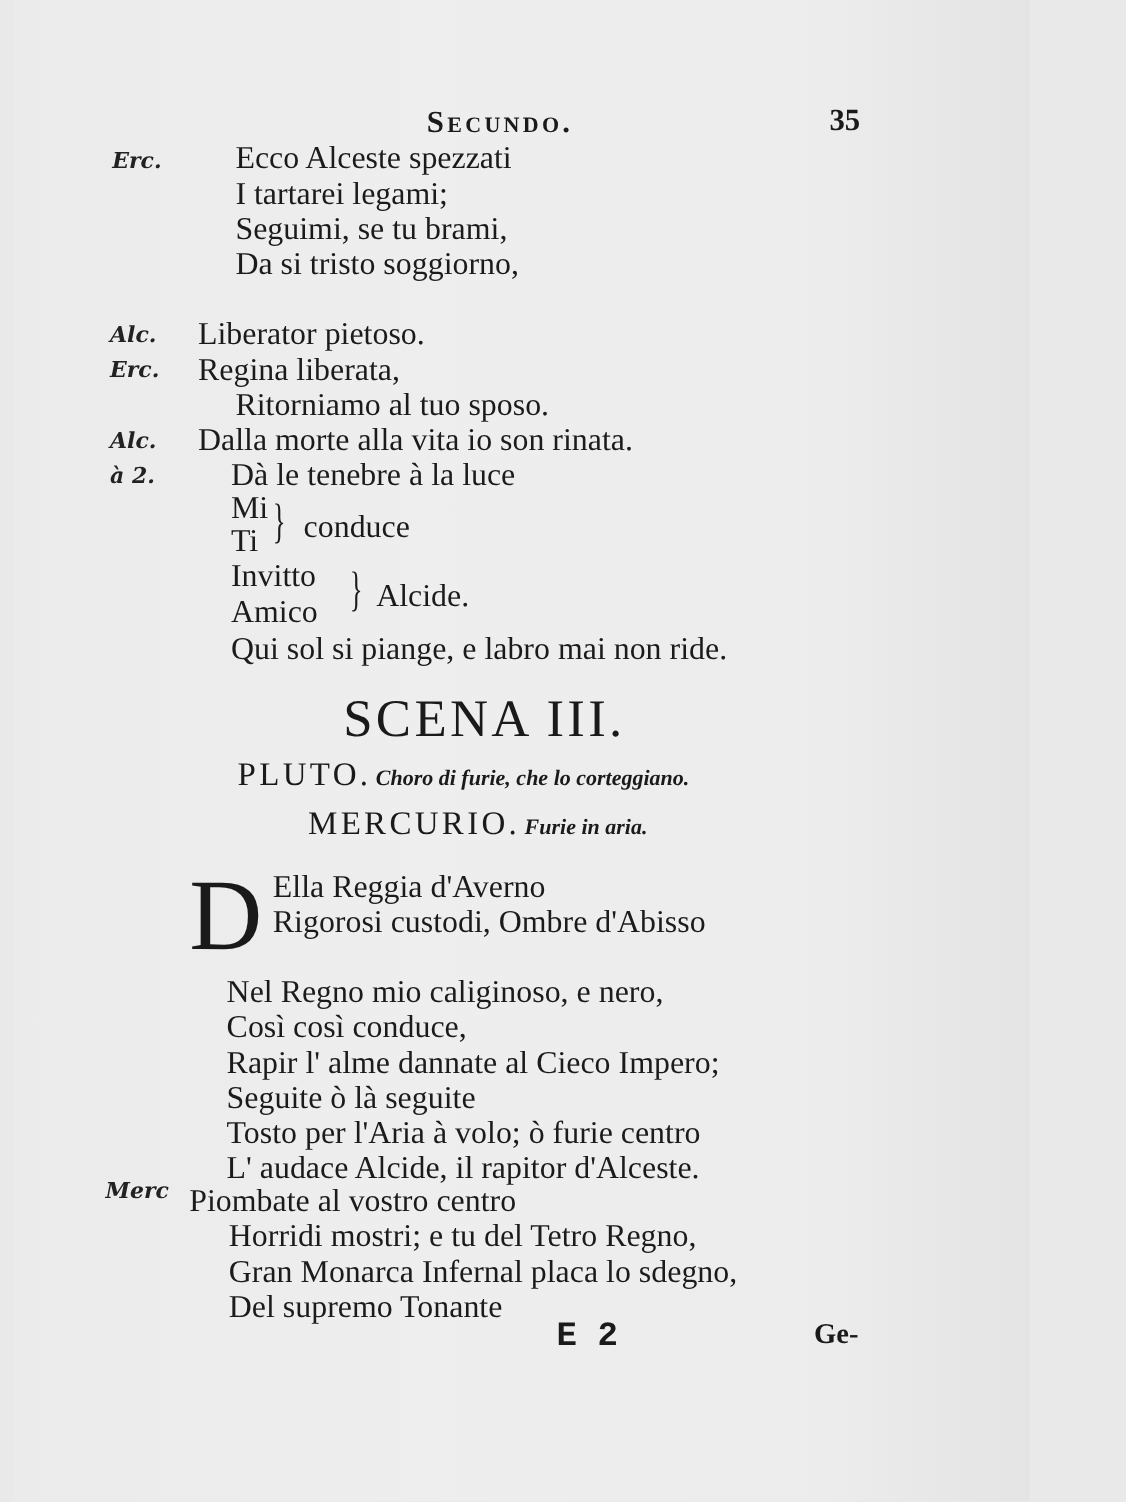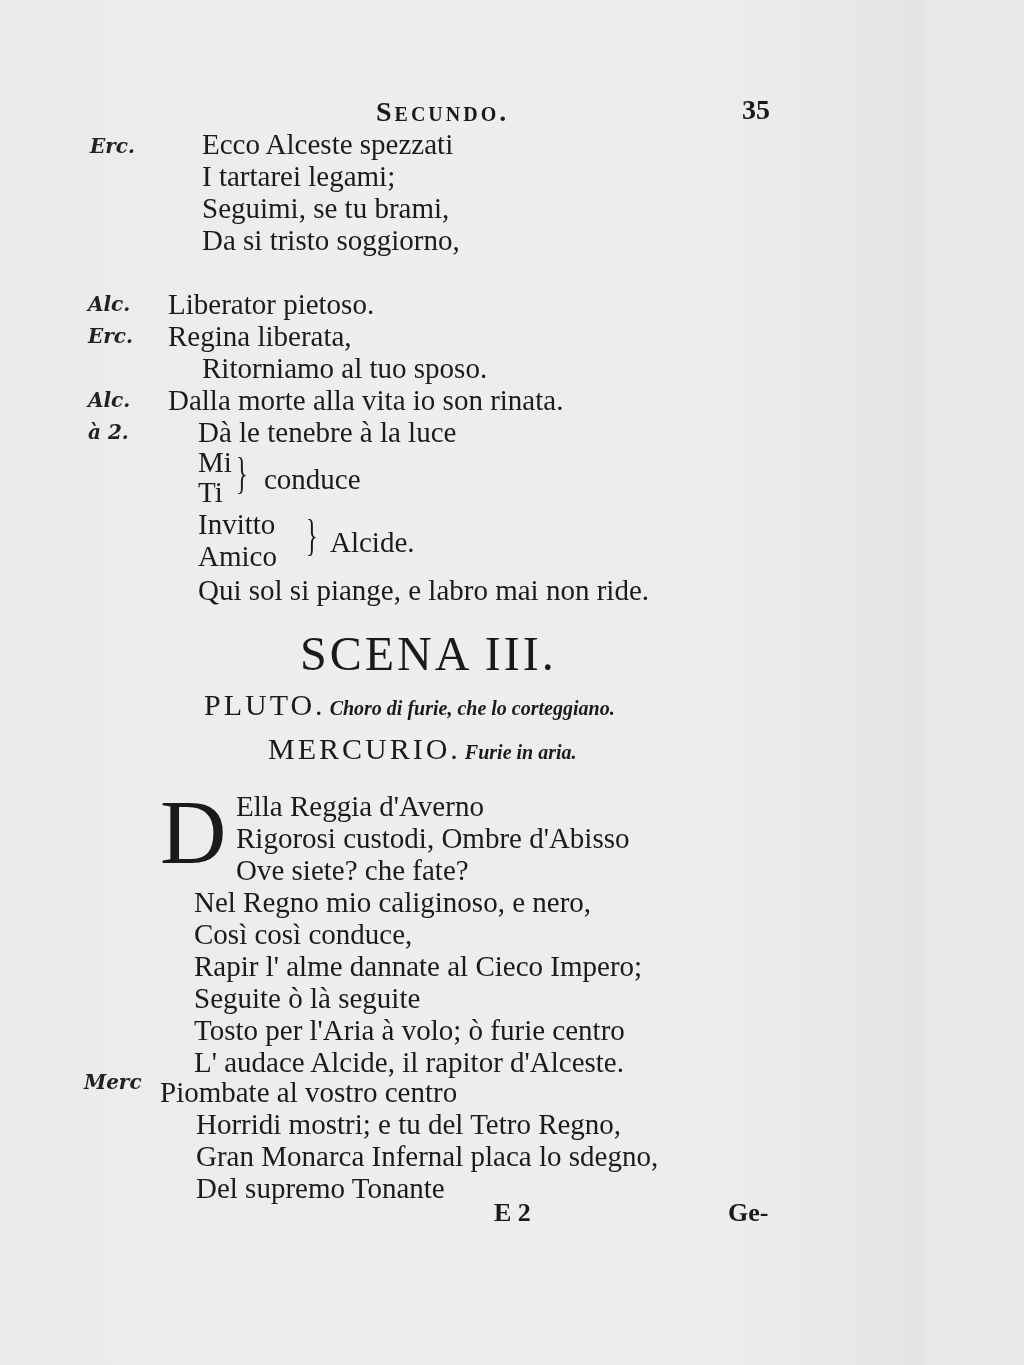--- a/index.html
+++ b/index.html
@@ -4,40 +4,40 @@
 <style>
   html, body { margin: 0; padding: 0; }
   body {
     width: 1024px; height: 1365px;
     background: #e9e9e9;
     position: relative; overflow: hidden;
     font-family: "Liberation Serif", "DejaVu Serif", serif;
     color: #1a1a1a;
   }
   .page {
-    position: absolute; left: 0; top: 0; width: 924px; height: 1365px;
+    position: absolute; left: 12px; top: 0; width: 924px; height: 1365px;
     background: linear-gradient(90deg, #ebebeb 0%, #eeeeee 40%, #ececec 80%, #e4e4e4 100%);
   }
   .abs { position: absolute; white-space: nowrap; }
   .running-head {
     left: 376px; top: 96px; font-size: 28px; letter-spacing: 3px; font-weight: bold;
     font-variant: small-caps;
   }
   .page-number { left: 742px; top: 94px; font-size: 28px; font-weight: bold; }
   .speaker {
     font-style: italic; font-weight: bold; font-size: 20px;
     font-family: "DejaVu Serif", serif; color: #222;
   }
   .verse { font-size: 29px; line-height: 32px; color: #1b1b1b; }
   .brace { font-size: 44px; line-height: 44px; font-weight: normal; transform: scaleX(0.55); transform-origin: left center; }
   .scene-title { font-size: 48px; letter-spacing: 3px; left: 300px; top: 626px; }
   .char { font-size: 30px; letter-spacing: 3px; }
   .stage { font-style: italic; font-weight: bold; font-size: 20px; letter-spacing: 0px; margin-top: 33px; }
   .dropcap { left: 160px; top: 786px; font-size: 92px; line-height: 92px; }
-  .signature { left: 494px; top: 1198px; font-size: 26px; font-weight: bold; }
+  .signature { left: 494px; top: 1198px; font-size: 31px; font-weight: bold; font-family: Liberation Mono, monospace; }
   .catchword { left: 728px; top: 1198px; font-size: 26px; font-weight: bold; }
 </style>
 </head>
 <body>
 
 <div class="page">
 
   <div class="abs running-head">Secundo.</div>
   <div class="abs page-number">35</div>
 
@@ -79,21 +79,20 @@
     <span class="stage">Choro di furie, che lo corteggiano.</span>
   </div>
   <div class="abs" style="left:268px;top:732px;">
     <span class="char">MERCURIO.</span>
     <span class="stage">Furie in aria.</span>
   </div>
 
   <div class="abs dropcap">D</div>
   <div class="abs verse" style="left:236px;top:790px;">Ella Reggia d'Averno</div>
   <div class="abs verse" style="left:236px;top:822px;">Rigorosi custodi, Ombre d'Abisso</div>
-  <div class="abs verse" style="left:236px;top:854px;">Ove siete? che fate?</div>
   <div class="abs verse" style="left:194px;top:886px;">Nel Regno mio caliginoso, e nero,</div>
   <div class="abs verse" style="left:194px;top:918px;">Così così conduce,</div>
   <div class="abs verse" style="left:194px;top:950px;">Rapir l' alme dannate al Cieco Impero;</div>
   <div class="abs verse" style="left:194px;top:982px;">Seguite ò là seguite</div>
   <div class="abs verse" style="left:194px;top:1014px;">Tosto per l'Aria à volo; ò furie centro</div>
   <div class="abs verse" style="left:194px;top:1046px;text-align:right;">L' audace Alcide, il rapitor d'Alceste.</div>
 
   <div class="abs speaker" style="left:84px;top:1070px;">Merc</div>
   <div class="abs verse" style="left:160px;top:1076px;">Piombate al vostro centro</div>
   <div class="abs verse" style="left:196px;top:1108px;">Horridi mostri; e tu del Tetro Regno,</div>

